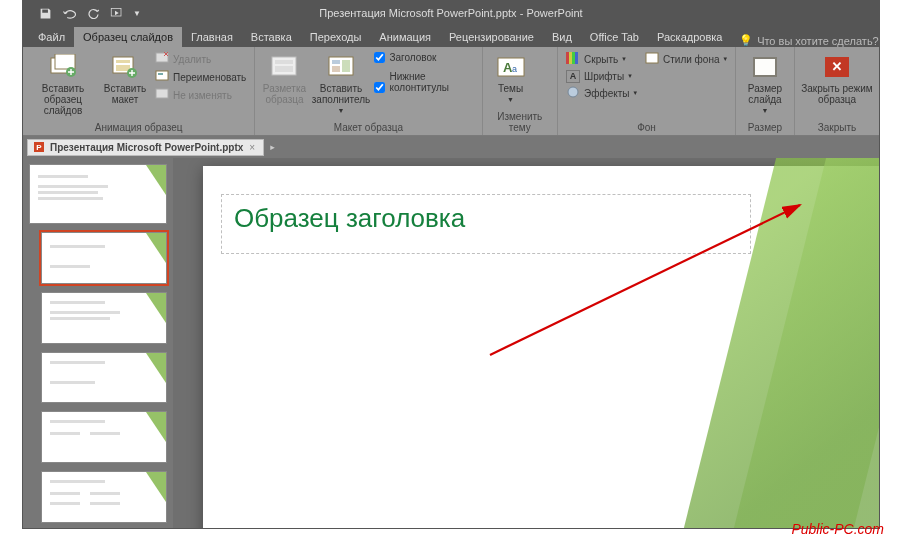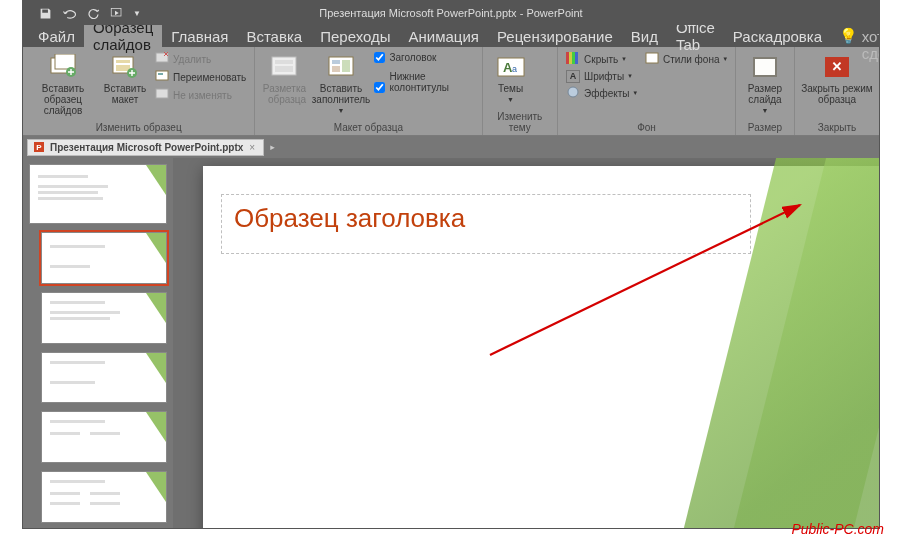--- a/index.html
+++ b/index.html
@@ -44,24 +44,24 @@
   .title-text {
     position: absolute;
     left: 0; right: 0;
     text-align: center;
     pointer-events: none;
   }
   .tabbar {
     height: 22px;
     background: #555;
     display: flex;
-    align-items: center;
+    align-items: flex-end;
     padding-left: 6px;
     color: #ddd;
-    font-size: 15px;
+    font-size: 11px;
   }
   .tab {
     padding: 4px 9px;
     cursor: pointer;
   }
   .tab.active {
     background: #9b9b9b;
     color: #222;
   }
   .tell-me {
@@ -245,21 +245,21 @@
     left: 18px;
     top: 28px;
     width: 530px;
     height: 60px;
     border: 1px dashed #bfbfbf;
     padding: 8px 12px;
     box-sizing: border-box;
   }
   .title-ph .txt {
     font-size: 26px;
-    color: #c2410c;
+    color: #15803d;
     font-weight: 400;
   }
   .arrow {
     position: absolute;
     left: 480px;
     top: 195px;
     pointer-events: none;
   }
   .watermark {
     position: absolute;
@@ -391,34 +391,34 @@
           <div class="small-row disabled">
             <span>
               <svg width="14" height="12">
                   <rect x="1" y="1" width="12" height="9" fill="#ddd" stroke="#aaa"></rect>
                 </svg>
             </span>
             <span>Не изменять</span>
           </div>
         </div>
       </div>
-      <div class="group-label">Изменить образец</div>
+      <div class="group-label">Анимация образец</div>
     </div>
 
     <div class="group">
       <div class="group-body">
         <div class="big-btn disabled" style="width:52px;">
           <div class="icon">
             <svg width="26" height="22">
                 <rect x="1" y="1" width="24" height="18" fill="#eee" stroke="#bbb"></rect>
                 <rect x="4" y="4" width="18" height="4" fill="#ddd"></rect>
                 <rect x="4" y="10" width="18" height="6" fill="#ddd"></rect>
               </svg>
           </div>
-          <span style="white-space:pre-line;text-align:right;">Разметка
+          <span style="white-space:pre-line;">Разметка
 образца</span>
         </div>
         <div class="big-btn" style="width:66px;">
           <div class="icon">
             <svg width="26" height="22">
                 <rect x="1" y="1" width="24" height="18" fill="#fff" stroke="#8a7a50"></rect>
                 <rect x="4" y="4" width="8" height="4" fill="#bcd"></rect>
                 <rect x="14" y="4" width="8" height="12" fill="#cdb"></rect>
                 <rect x="4" y="10" width="8" height="6" fill="#dcb"></rect>
               </svg>

